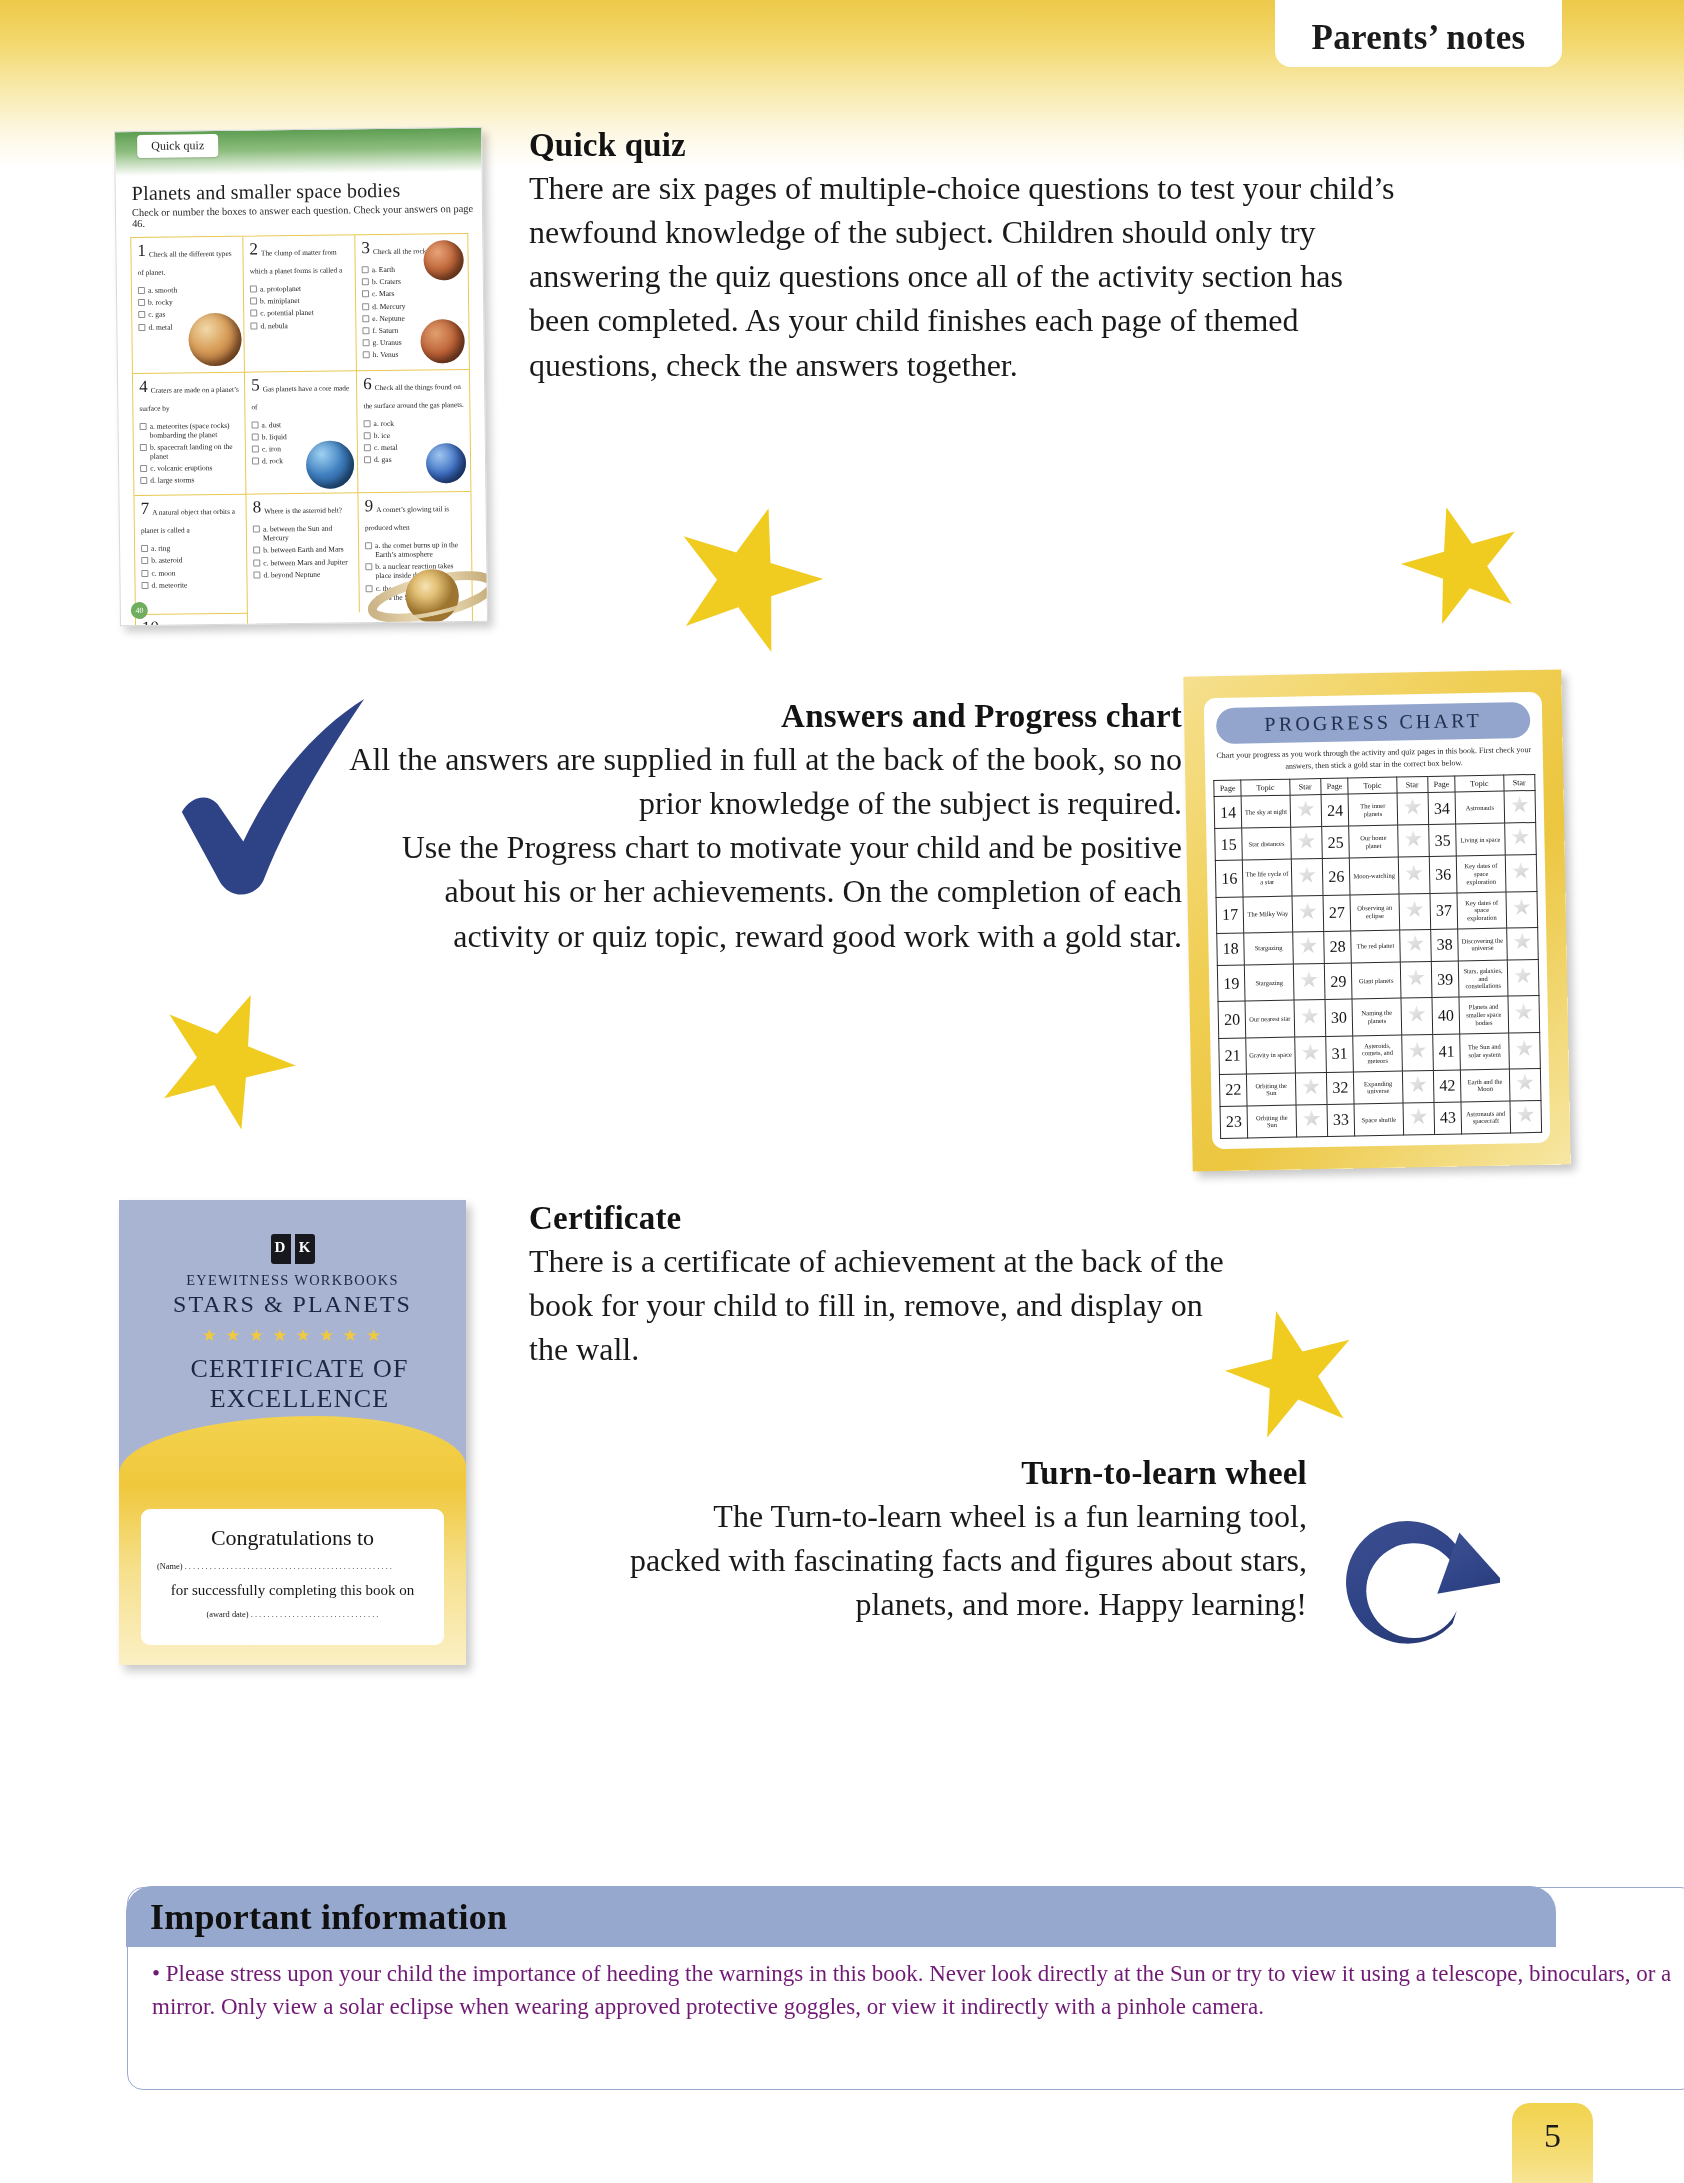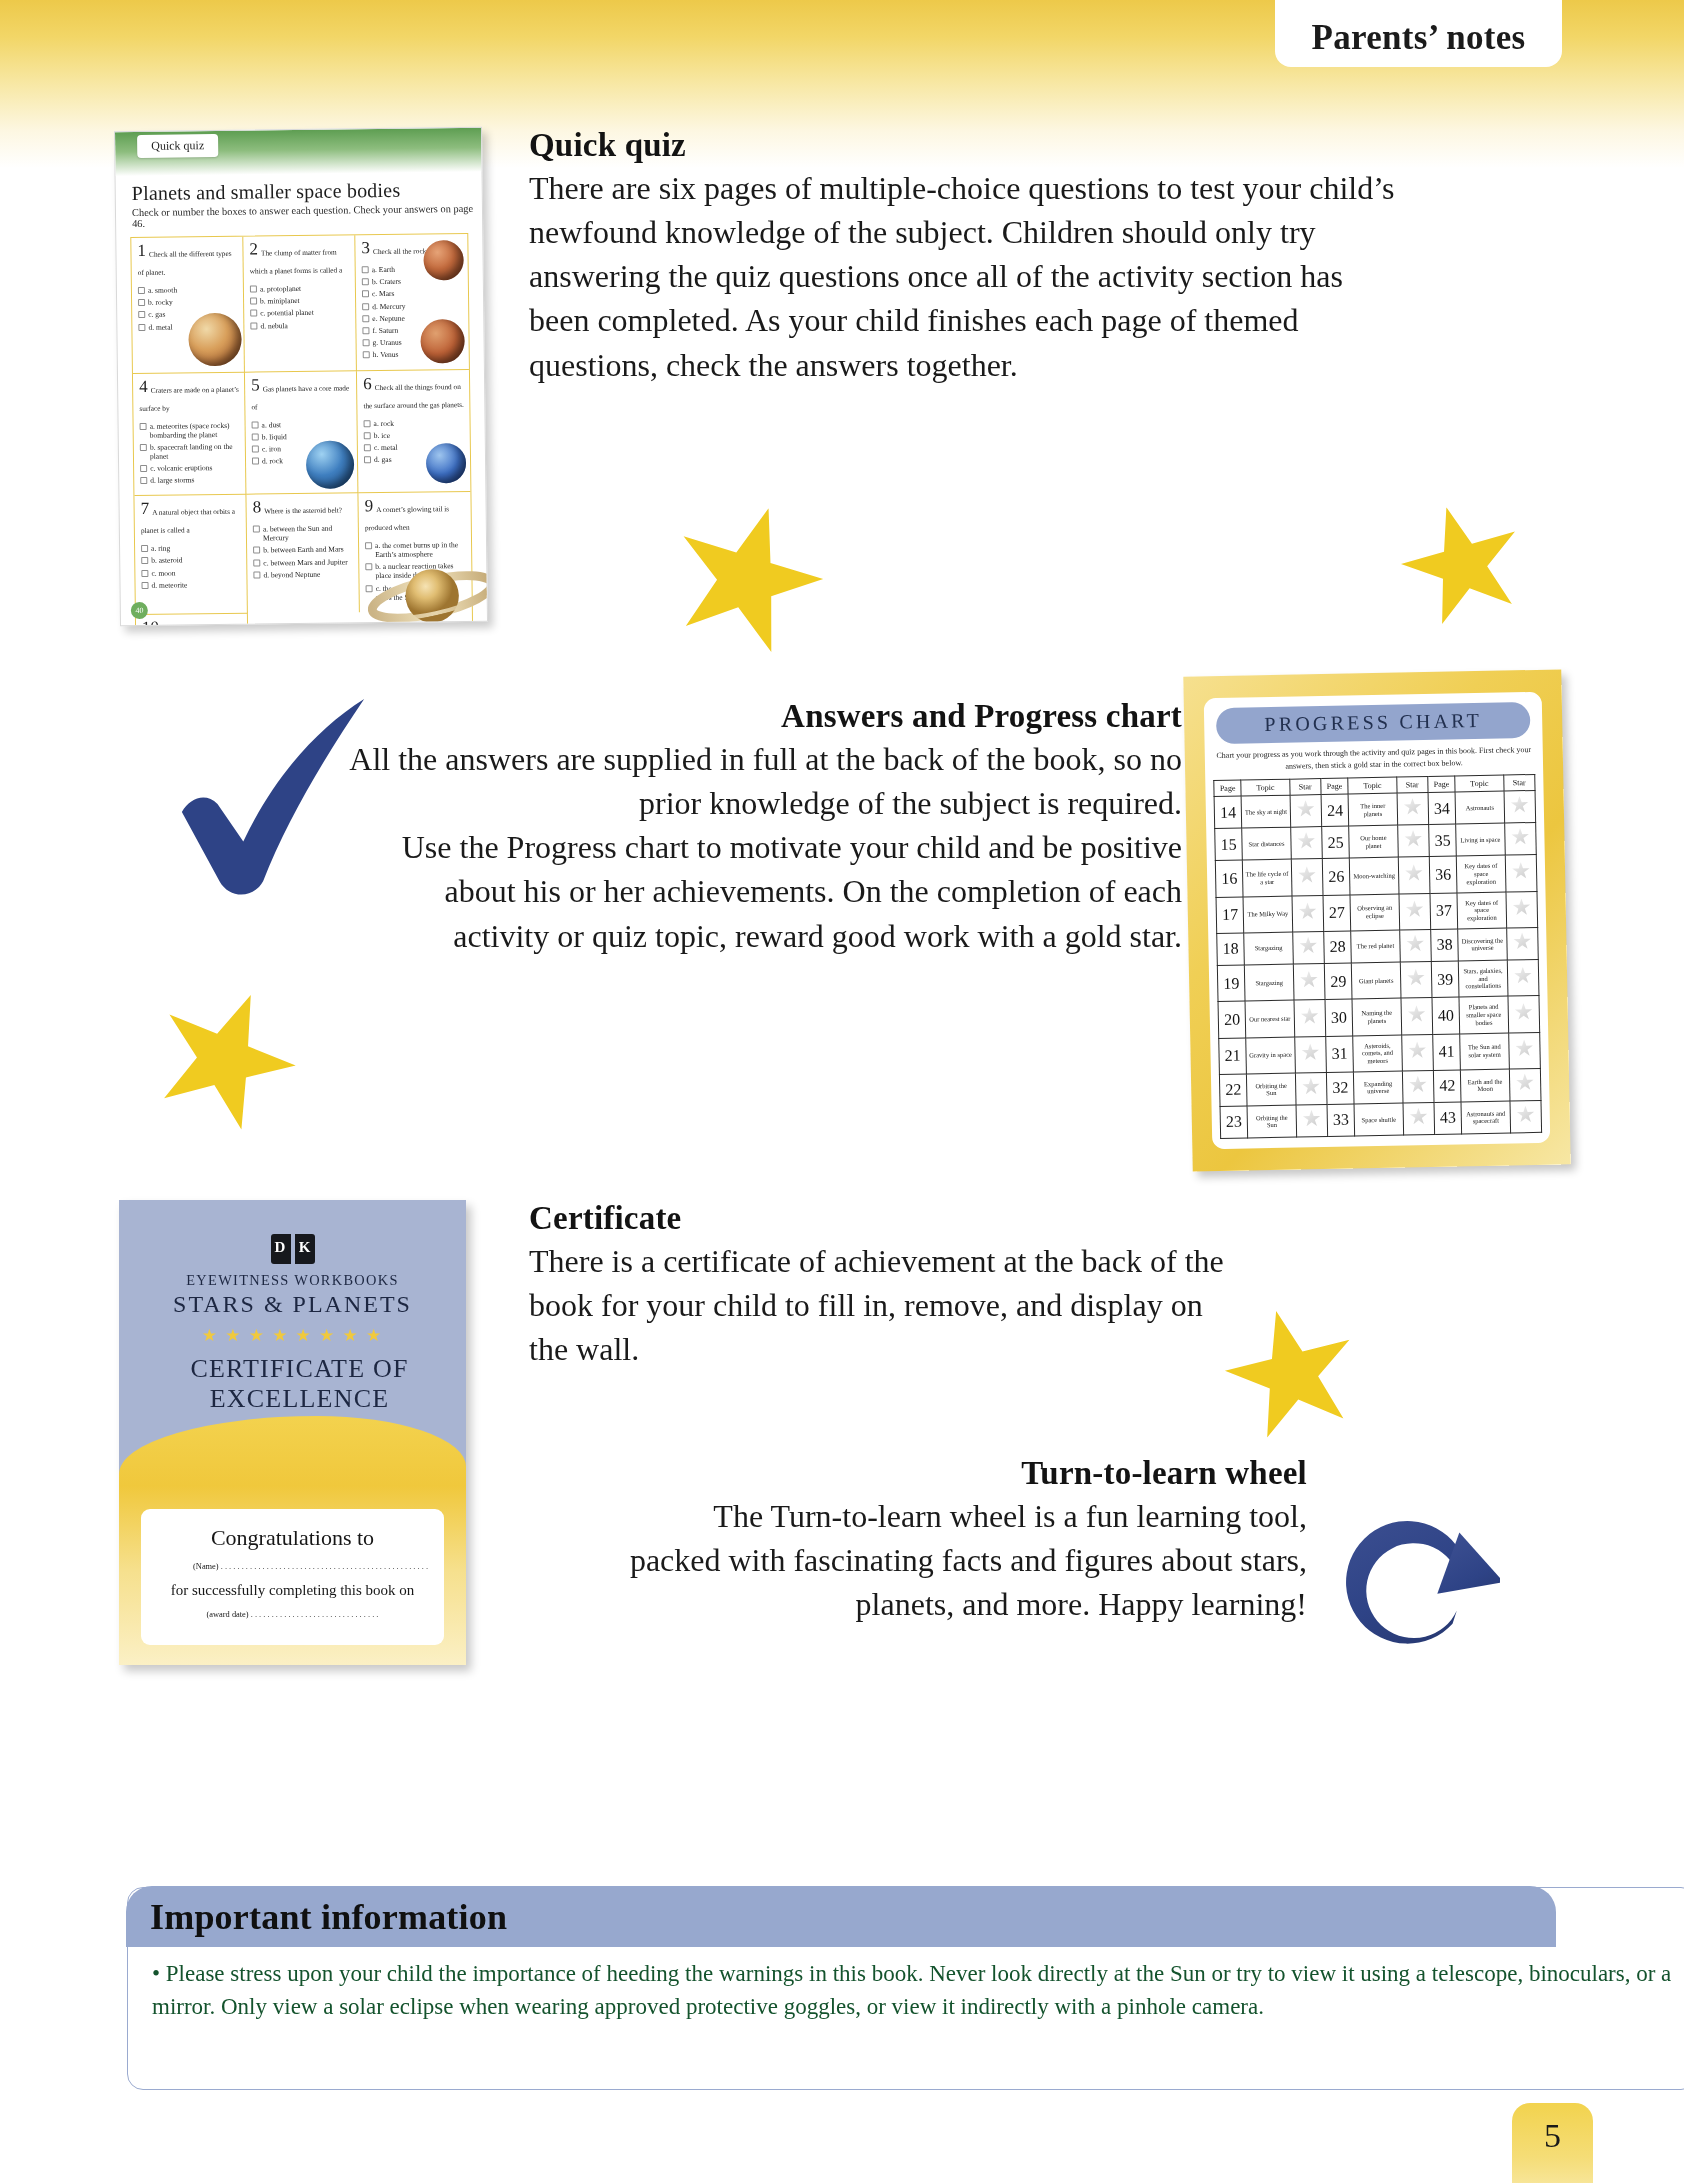--- a/index.html
+++ b/index.html
@@ -226,21 +226,21 @@
   .cert-booktitle { font-size: 24px; letter-spacing: 2px; margin-top: 2px; }
   .cert-stars { margin: 7px 0 8px; font-size: 17px; letter-spacing: 2px; color: #f0c93e; }
   .cert-excellence { font-size: 26px; letter-spacing: 1.2px; line-height: 1.14; padding-left: 14px; }
   .cert-card {
     position: absolute; z-index: 3; left: 22px; right: 22px; bottom: 20px;
     background: #ffffff; border-radius: 9px; padding: 16px 16px 15px;
     text-align: center; color: #171717;
   }
   .cert-congrats { font-size: 22px; margin-bottom: 11px; }
   .cert-line {
-    font-size: 8.4px; text-align: right; margin-bottom: 11px;
+    font-size: 8.4px; text-align: left; margin-bottom: 11px;
     white-space: nowrap; overflow: hidden;
   }
   .cert-forsucc { font-size: 15px; margin-bottom: 11px; }
   .cert-line.center { text-align: center; }
 
   
   .star {
     position: absolute;
     background: #f0cb20;
     clip-path: polygon(50% 0%, 62% 36%, 99% 36%, 69% 58%, 80% 95%, 50% 72%, 20% 95%, 31% 58%, 1% 36%, 38% 36%);
@@ -277,21 +277,21 @@
     display: flex; align-items: center;
   }
   .info-header .h {
     font-size: 36px; font-weight: bold; color: #101010;
     padding-left: 24px; letter-spacing: 0.2px;
   }
   .info-cols {
     position: absolute; top: 69px; left: 0; right: 0;
     display: flex; gap: 26px; padding: 0 24px;
   }
-  .info-col { flex: 1 1 0; font-size: 23px; line-height: 1.45; color: #14532d; }
+  .info-col { flex: 1 1 0; font-size: 23px; line-height: 1.45; color: #701a75; }
 
   
   .pagenum {
     position: absolute; left: 1512px; top: 2103px;
     width: 81px; height: 109px;
     background: linear-gradient(to bottom, #f2d34e 0%, #f5dd77 50%, #faeebb 100%);
     border-radius: 18px 18px 0 0;
     display: flex; align-items: flex-start; justify-content: center;
     padding-top: 14px;
     font-size: 34px; color: #191919;

